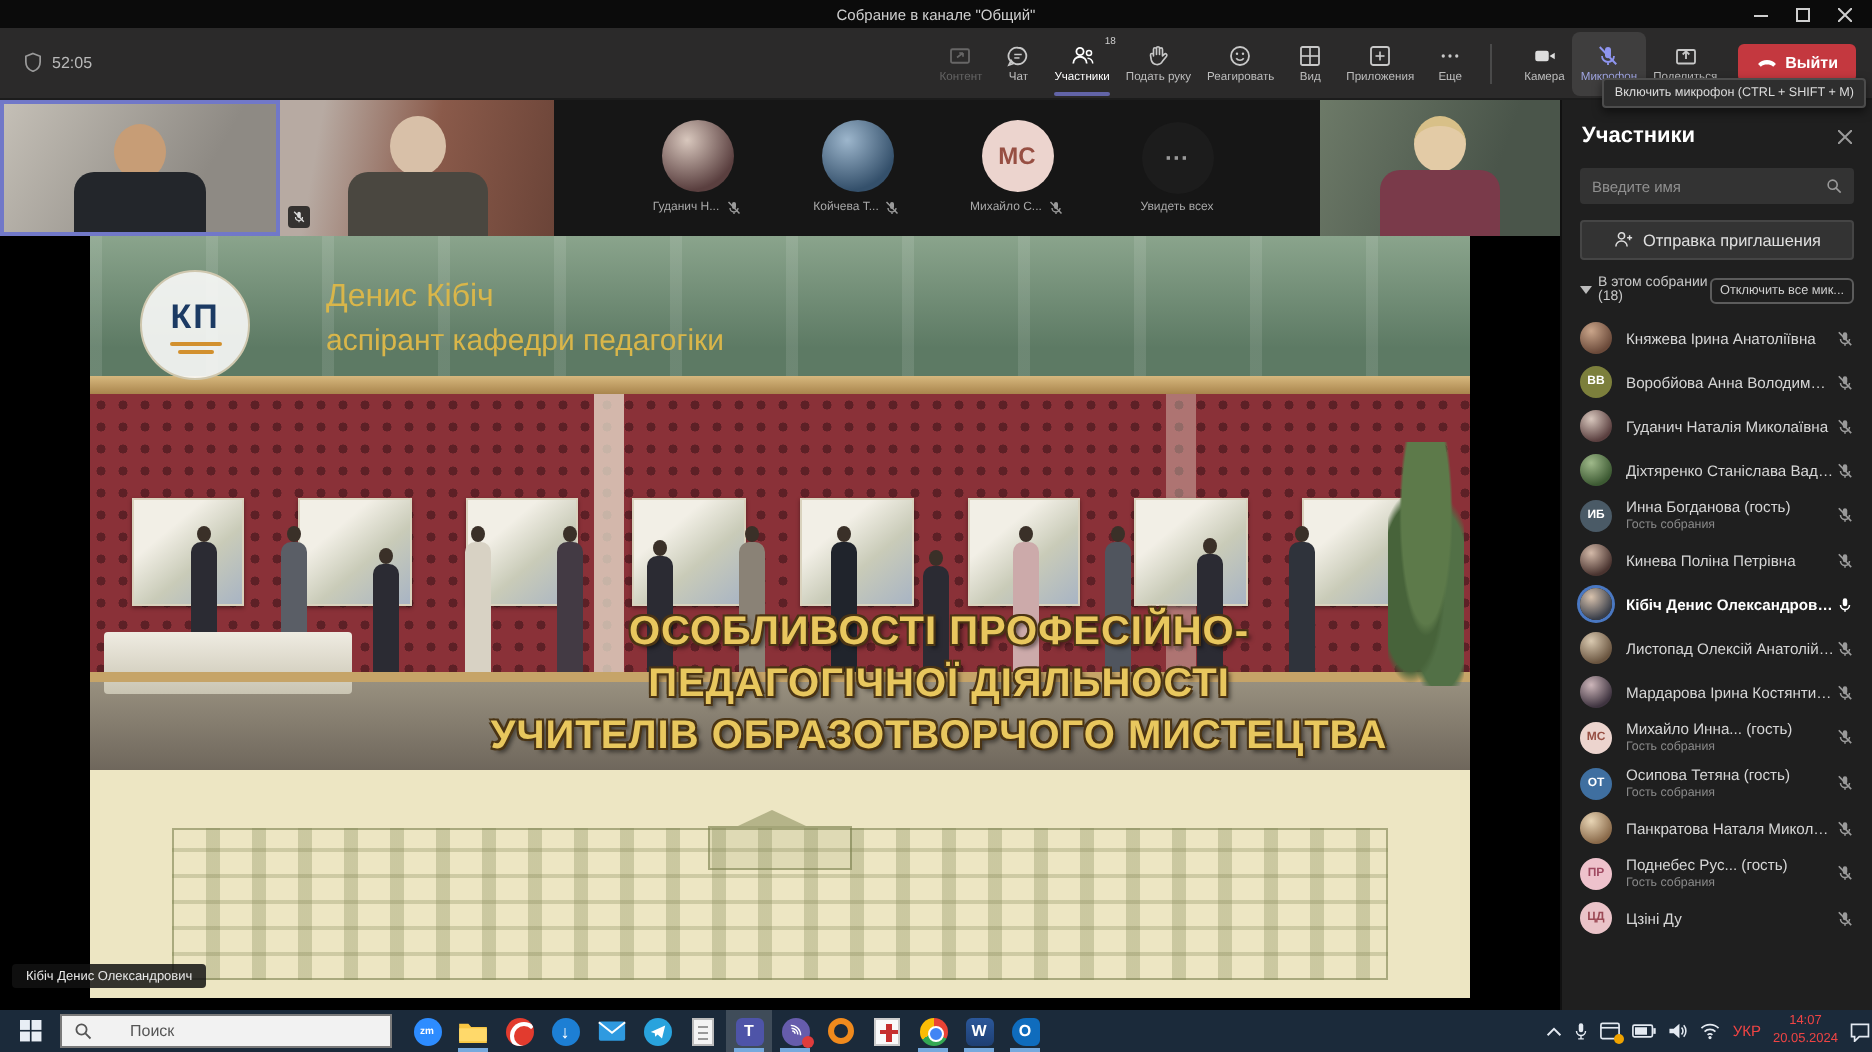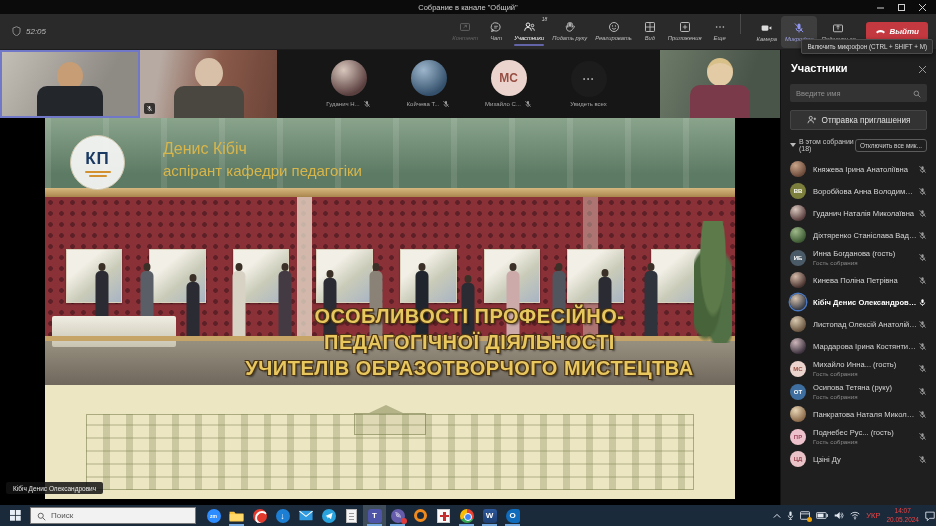--- a/index.html
+++ b/index.html
@@ -7,21 +7,21 @@
     font-family:"Liberation Sans", sans-serif; }
   .window { width:936px; height:526px; display:flex; flex-direction:column; }
 
   
   .titlebar { height:14px; background:#0b0b0b; display:flex; align-items:center; position:relative; flex:0 0 auto; }
   .tb-title { position:absolute; left:0; right:0; text-align:center; font-size:7.5px; color:#cfcfcf; }
   .tb-controls { margin-left:auto; display:flex; gap:14px; padding-right:10px; z-index:2; }
   .tb-controls svg { display:block; }
 
   
-  .toolbar { height:36px; background:#2b2a2a; display:flex; flex:0 0 auto; position:relative; border-bottom:1px solid #1c1c1c;font-style:italic; }
+  .toolbar { height:36px; background:#2b2a2a; display:flex; align-items:center; flex:0 0 auto; position:relative; border-bottom:1px solid #1c1c1c; }
   .timer-group { display:flex; align-items:center; gap:5px; margin-left:12px; color:#b9b9b9; font-size:8px; }
   .tbtn { display:flex; flex-direction:column; align-items:center; justify-content:center; padding:2px 4px; min-width:28px; height:32px; color:#c8c8c8; position:relative; cursor:pointer; }
   .tbtn .ic { height:13px; display:flex; align-items:flex-end; }
   .tbtn .lbl { font-size:5.8px; margin-top:2px; white-space:nowrap; color:#bdbdbd; }
   .tbtn.disabled { opacity:.38; }
   .tbtn.active .lbl { color:#fff; }
   .tbtn.active::after { content:""; position:absolute; bottom:0; left:4px; right:4px; height:2px; background:#6264a7; border-radius:2px; }
   .tbtn .badge { position:absolute; top:2px; right:1px; font-size:5px; color:#cfcfcf; }
   .center-group { display:flex; margin-left:auto; }
   .right-group { display:flex; align-items:center; margin-left:6px; margin-right:8px; }
@@ -130,21 +130,21 @@
   .p-txt { flex:1; min-width:0; margin-left:7px; display:flex; flex-direction:column; }
   .p-name { font-size:7.6px; color:#d6d6d6; white-space:nowrap; overflow:hidden; text-overflow:ellipsis; }
   .p-row.active .p-name { color:#fff; font-weight:bold; }
   .p-sub { font-size:6.2px; color:#8a8a8a; margin-top:1px; white-space:nowrap; overflow:hidden; }
   .p-mic { width:10px; height:10px; flex:0 0 auto; display:flex; align-items:center; justify-content:center; }
   .mic-off { color:#9a9a9a; } .mic-on { color:#fff; }
 
   
   .taskbar { height:21px; background:#1b2a3a; display:flex; align-items:center; flex:0 0 auto; }
   .start-btn { width:30px; height:21px; display:flex; align-items:center; justify-content:center; cursor:pointer; }
-  .win-search { width:166px; height:17px; background:#f2f2f2; border:1px solid #7a7a7a; display:flex; align-items:center; gap:5px; padding:0 6px; }
+  .win-search { width:166px; height:17px; background:#f2f2f2; border:1px solid #7a7a7a; display:flex; align-items:center; gap:19px; padding:0 6px; }
   .win-search input { flex:1; border:0; outline:0; background:transparent; font-size:8px; color:#333; font-family:"Liberation Sans",sans-serif; min-width:0; }
   .win-search input::placeholder { color:#555; }
   .task-icons { display:flex; align-items:center; margin-left:6px; }
   .task-slot { width:23px; height:21px; display:flex; align-items:center; justify-content:center; position:relative; cursor:pointer; }
   .task-slot.running::after { content:""; position:absolute; bottom:0; left:4px; right:4px; height:2px; background:#76a9dd; }
   .task-slot.active-app { background:rgba(255,255,255,.16); }
   .app-circle { width:14px; height:14px; border-radius:50%; display:flex; align-items:center; justify-content:center; color:#fff; font-size:5px; font-weight:bold; }
   .app-sq { width:14px; height:14px; border-radius:3px; display:flex; align-items:center; justify-content:center; color:#fff; font-size:8px; font-weight:bold; }
   .zoom-ic { background:#2d8cff; }
   .dl-ic { background:#1d7fd4; font-size:9px; }
@@ -657,21 +657,21 @@
                 <line x1="2.5" y1="2" x2="13.5" y2="13.5" stroke="currentColor" stroke-width="1.5"></line>
               </svg>
             </span>
 
           </div>
           <div class="p-row">
             <span class="p-av" style="background: rgb(63, 111, 160); color: rgb(255, 255, 255);">
               <i class="p-init">ОТ</i>
             </span>
             <span class="p-txt">
-              <span class="p-name">Осипова Тетяна (руку)</span>
+              <span class="p-name">Осипова Тетяна (гость)</span>
               <span class="p-sub">Гость собрания</span>
             </span>
             <span class="p-mic mic-off">
               <svg width="9" height="9" viewBox="0 0 16 16">
                 <rect x="6" y="2" width="4" height="7" rx="2" fill="currentColor"></rect>
                 <path d="M4 8a4 4 0 0 0 8 0 M8 12v2" fill="none" stroke="currentColor" stroke-width="1.4"></path>
                 <line x1="2.5" y1="2" x2="13.5" y2="13.5" stroke="currentColor" stroke-width="1.5"></line>
               </svg>
             </span>
 

